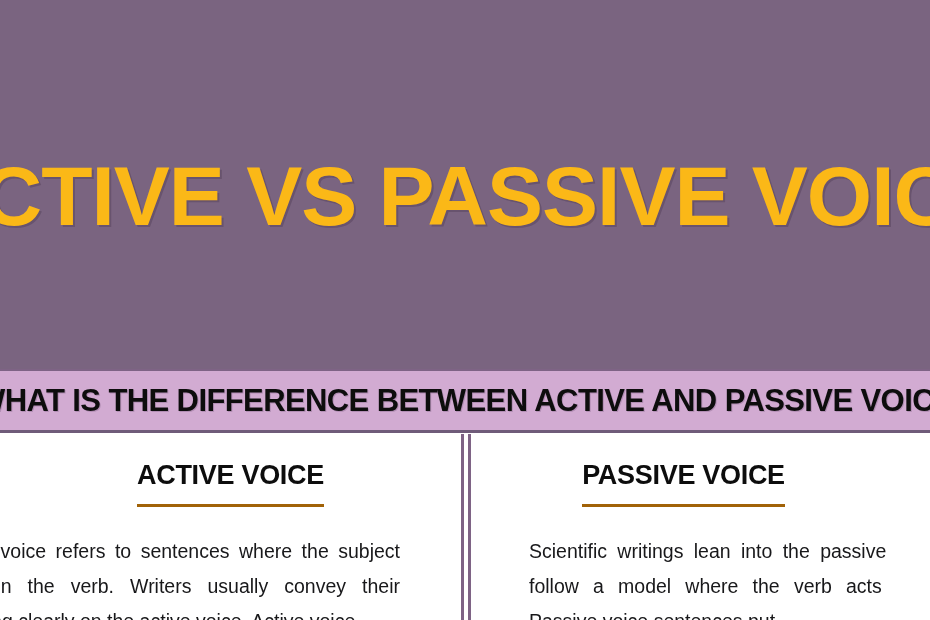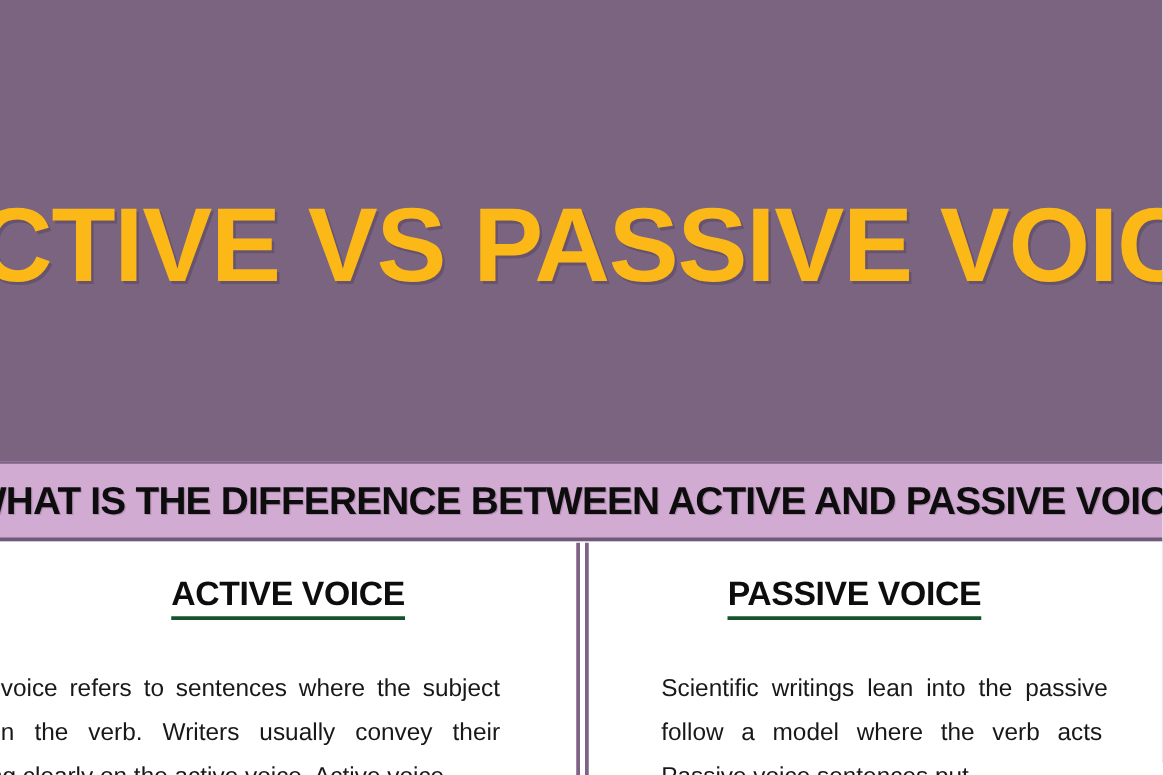--- a/index.html
+++ b/index.html
@@ -117,22 +117,22 @@
     text-align: center;
     font-family: "Liberation Sans", sans-serif;
     font-weight: bold;
     font-size: 27px;
     line-height: 34px;
     letter-spacing: -0.3px;
     color: #0d0d0d;
   }
 
   .column-heading span {
-    border-bottom: 3px solid #14532d;
-    padding-bottom: 3px;
+    border-bottom: 3px solid #a16207;
+    padding-bottom: 14px;
   }
 
   .column-body {
     position: absolute;
     top: 100px;
     font-family: "Liberation Sans", sans-serif;
     font-size: 19.5px;
     line-height: 35px;
     color: #18181a;
     text-align: justify;

